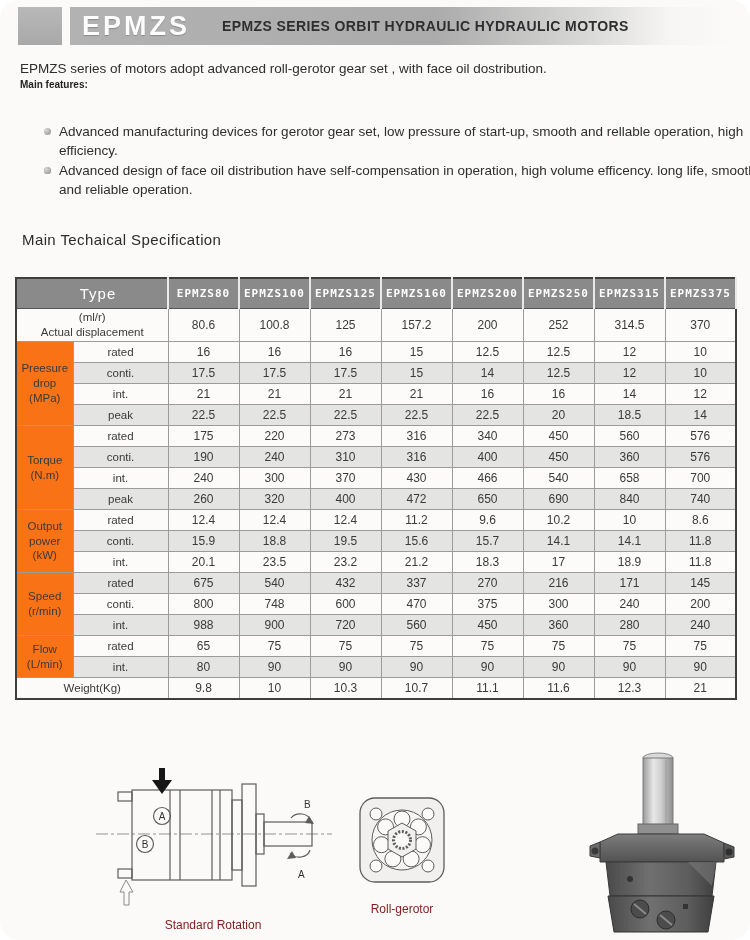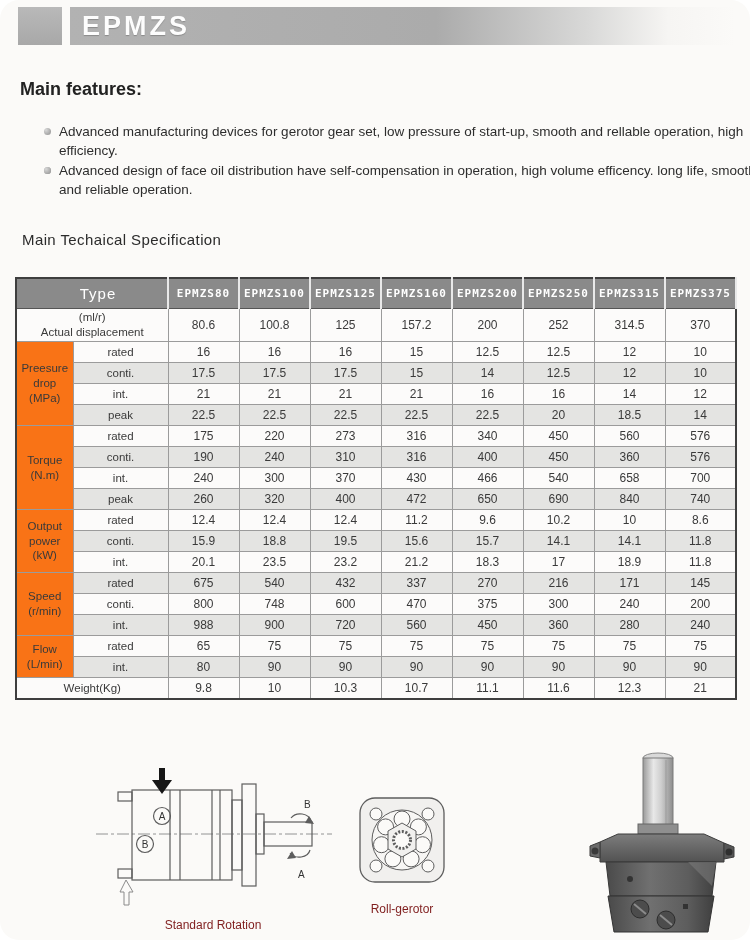--- a/index.html
+++ b/index.html
@@ -9,21 +9,21 @@
   .banner-square{position:absolute;left:18px;top:7px;width:44px;height:38px;
     background:linear-gradient(180deg,#b9b9b9,#a8a8a8);}
   .banner{position:absolute;left:70px;top:7px;width:665px;height:38px;
     background:linear-gradient(90deg,#b2b2b2 0%,#ababab 55%,#d9d9d8 78%,#f6f5f3 90%,#fbfaf8 100%);
     display:flex;align-items:center;}
   .brand{font-size:27px;font-weight:bold;color:#fdfdfd;letter-spacing:3px;margin-left:12px;
     text-shadow:0 1px 1px #8a8a8a;}
   .banner-title{font-size:14px;font-weight:bold;color:#2e2e2e;letter-spacing:.4px;margin-left:32px;}
   
   .intro{position:absolute;left:20px;top:61px;width:710px;font-size:13.5px;color:#2d2d2d;}
-  .features-heading{position:absolute;left:20px;top:79px;font-size:18px;font-weight:bold;color:#222;}
+  .features-heading{position:absolute;left:20px;top:79px;font-size:10px;font-weight:bold;color:#222;}
   .features{position:absolute;left:26px;top:106px;width:716px;margin:16px;padding:0;list-style:none;}
   .features li{position:relative;padding-left:17px;font-size:13.5px;line-height:19px;color:#2d2d2d;margin-bottom:1px;}
   .bullet{position:absolute;left:2px;top:6px;width:7px;height:7px;border-radius:50%;
     background:radial-gradient(circle at 30% 30%,#d8d8d8,#8f8f8f);}
   
   .spec-heading{position:absolute;left:22px;top:231px;font-size:15px;color:#2b2b2b;letter-spacing:.4px;}
   
   .tablewrap{position:absolute;left:15px;top:277px;width:720px;}
   table{border-collapse:collapse;width:720px;table-layout:fixed;border:2px solid #3e3e3e;}
   col.c-grp{width:57px;} col.c-sub{width:95px;} col.c-val{width:71px;}
@@ -47,22 +47,24 @@
   svg text{font-family:"Liberation Sans",sans-serif;}
 </style>
 </head>
 <body>
 
 <div class="page">
 
   <div class="banner-square"></div>
   <div class="banner">
     <span class="brand">EPMZS</span>
+    <span class="banner-title">EPMZS SERIES ORBIT HYDRAULIC HYDRAULIC MOTORS</span>
   </div>
 
+  <div class="intro">EPMZS series of motors adopt advanced roll-gerotor gear set , with face oil dostribution.</div>
   <div class="features-heading">Main features:</div>
   <ul class="features">
       <li><span class="bullet"></span><span>Advanced manufacturing devices for gerotor gear set, low pressure of start-up, smooth and rellable operation, high efficiency.</span></li>
       <li><span class="bullet"></span></li>
       <li><span class="bullet"></span><span>Advanced design of face oil distribution have self-compensation in operation, high volume efficency. long life, smooth and reliable operation.</span></li>
     </ul>
 
   <div class="spec-heading">Main Techaical Specification</div>
 
   <div class="tablewrap">

